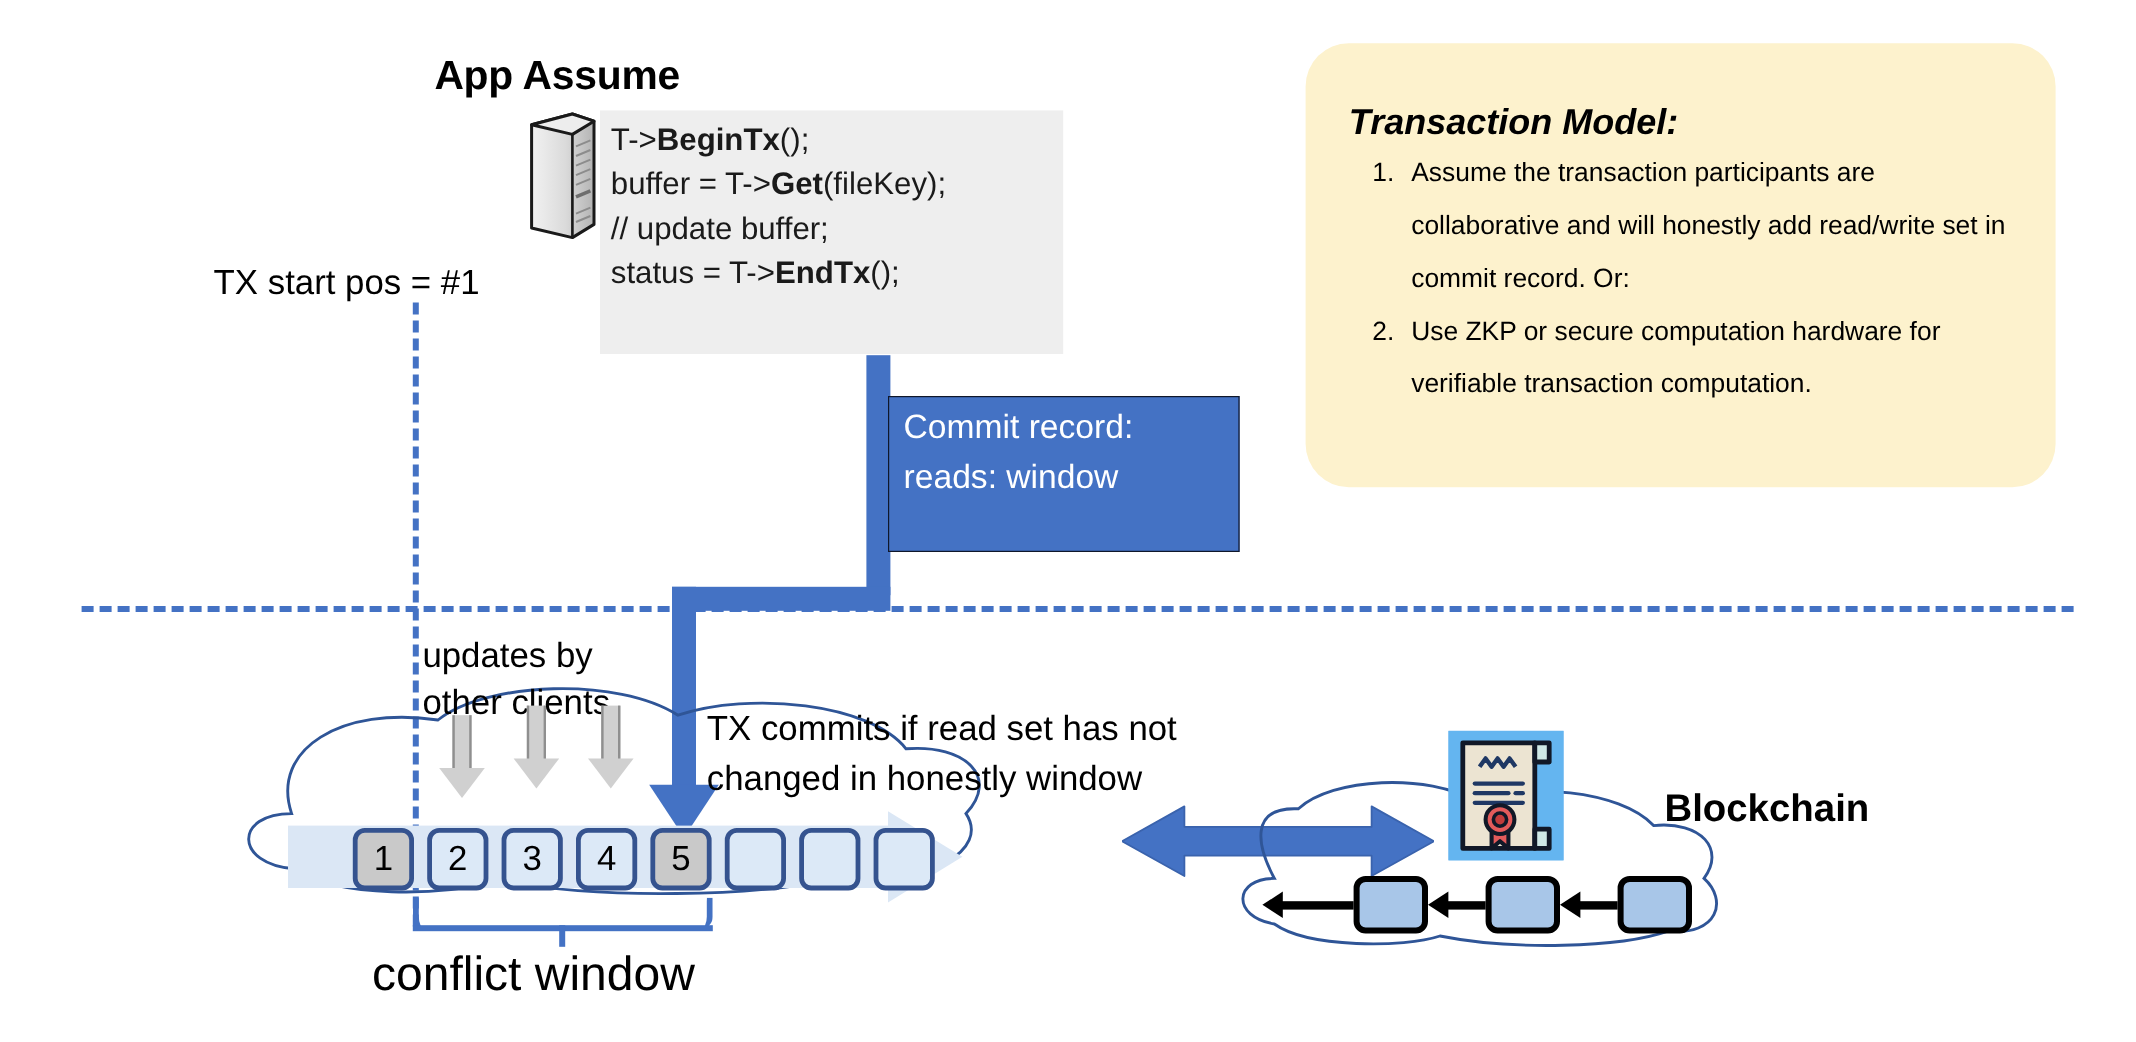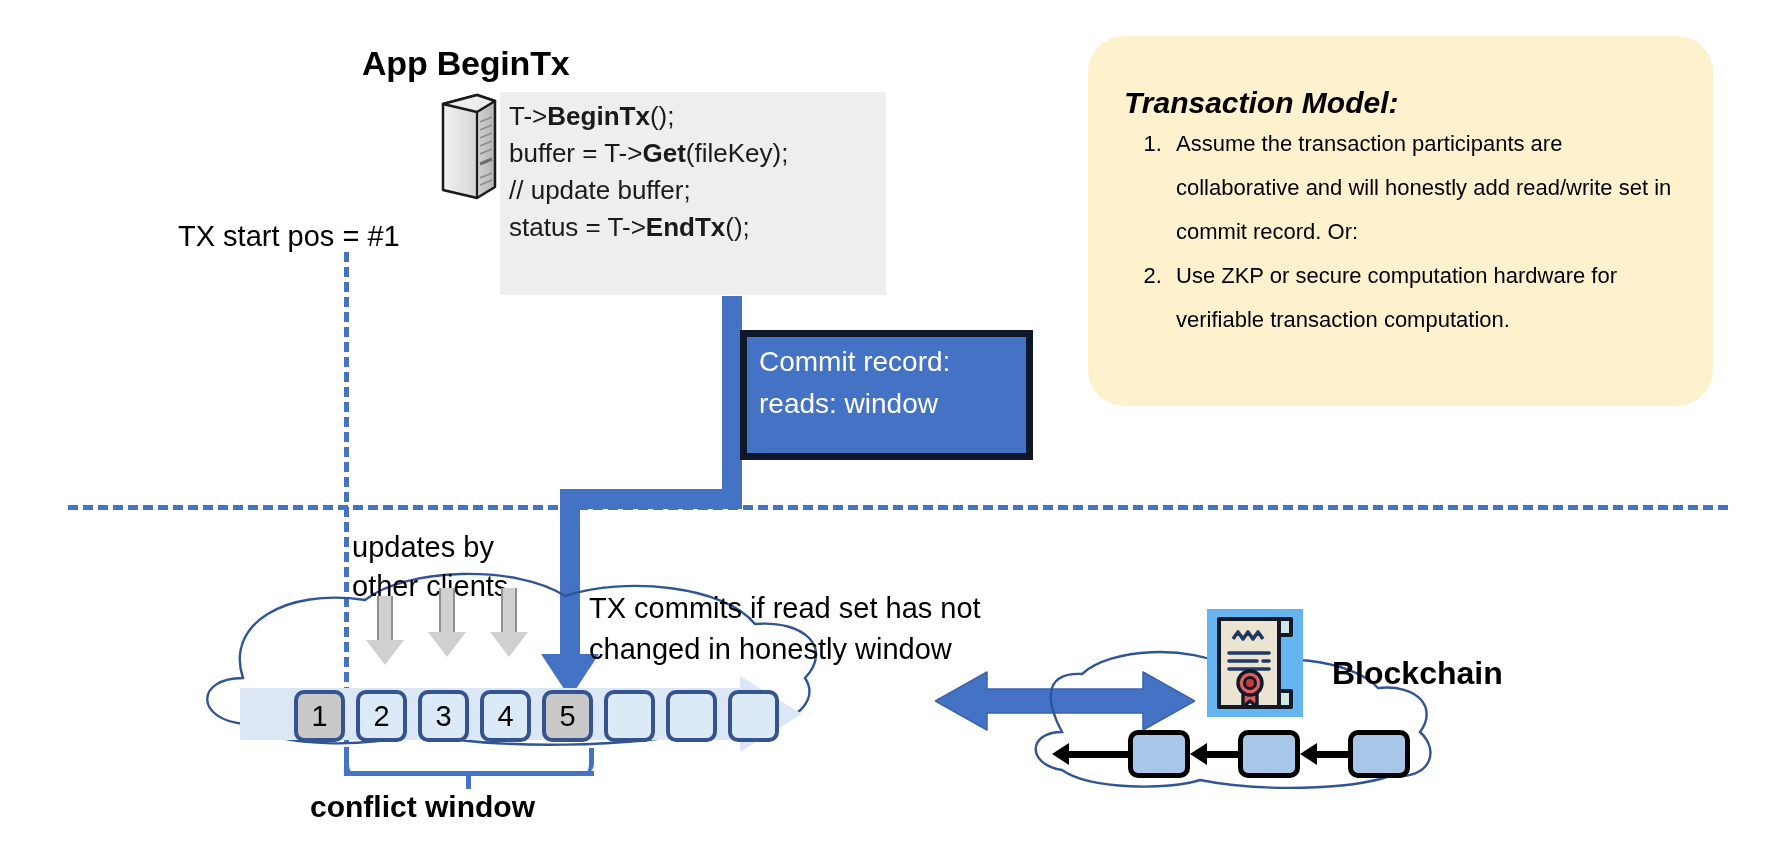--- a/index.html
+++ b/index.html
@@ -66,21 +66,21 @@
     left: 68px; top: 505px;
     width: 1660px; height: 0;
     border-top: 5px dashed #4472c4;
   }
 
   
   #commit-record {
     left: 740px; top: 330px;
     width: 293px; height: 130px;
     background: #4472c4;
-    border: 7px solid #0f172a;
+    border: 1px solid #0f172a;
     box-sizing: border-box;
     padding: 4px 0 0 12px;
   }
   #commit-record .line {
     color: #ffffff;
     font-size: 28px;
     line-height: 42px;
     white-space: nowrap;
   }
 
@@ -228,42 +228,42 @@
     width: 250px; height: 5px;
     background: #4472c4;
   }
   #conflict-bracket-tick {
     left: 466px; top: 771px;
     width: 5px; height: 18px;
     background: #4472c4;
   }
   #conflict-window-label {
     left: 310px; top: 790px;
-    font-size: 30px;
-    font-weight: bold;
+    font-size: 40px;
+    font-weight: normal;
     white-space: nowrap;
     text-align: center;
   }
 
   
   #bc-arrow {
     left: 935px; top: 670px;
     width: 260px; height: 62px;
   }
 
   
   #cert-icon {
     left: 1207px; top: 609px;
     width: 96px; height: 108px;
     background: #64b5f0;
   }
 
   
   #blockchain-label {
-    left: 1332px; top: 655px;
+    left: 1387px; top: 655px;
     font-size: 32px;
     font-weight: bold;
     white-space: nowrap;
   }
 
   
   #right-cloud {
     left: 1020px; top: 640px;
     width: 420px; height: 150px;
   }
@@ -289,21 +289,21 @@
     border-top: 11px solid transparent;
     border-bottom: 11px solid transparent;
     border-right: 17px solid #000;
   }
 </style>
 </head>
 <body>
 
 <div id="stage">
 
-  <div class="abs" id="app-server-title">App BeginTx</div>
+  <div class="abs" id="app-server-title">App Assume</div>
 
   <div class="abs" id="server-icon">
     <svg width="64" height="110" viewBox="0 0 64 110">
       <defs>
         <linearGradient id="srvg" x1="0" y1="0" x2="1" y2="0">
           <stop offset="0%" stop-color="#f2f2f2"></stop>
           <stop offset="55%" stop-color="#dadada"></stop>
           <stop offset="100%" stop-color="#b4b4b4"></stop>
         </linearGradient>
       </defs>

